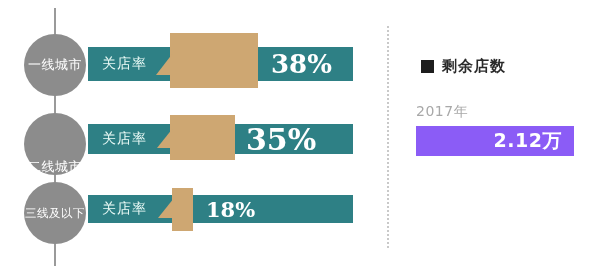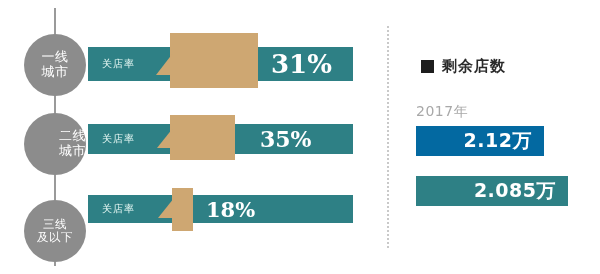--- a/index.html
+++ b/index.html
@@ -35,69 +35,69 @@
   }
 
   .tier-circle {
     position: absolute;
     width: 62px;
     height: 62px;
     border-radius: 50%;
     background: #8c8c8c;
     color: #ffffff;
     display: flex;
-    flex-direction: column;
+    flex-direction: row;
     align-items: center;
     justify-content: center;
     line-height: 1.12;
     font-size: 13px;
     letter-spacing: 0.5px;
     text-align: center;
     z-index: 3;
   }
   .tier-circle .cl { display: block; white-space: nowrap; }
   .tier-circle.small { font-size: 11.5px; }
 
   .circle-1 { left: 24px; top: 34px; }
   .circle-2 { left: 24px; top: 113px; align-items: flex-end; }
-  .circle-3 { left: 24px; top: 200px; justify-content: center; }
+  .circle-3 { left: 24px; top: 182px; justify-content: center; }
 
   
   .rate-bar {
     position: absolute;
     background: #2e8085;
     display: flex;
     align-items: center;
     z-index: 2;
   }
   .rate-bar .rate-label {
     position: absolute;
     left: 14px;
     color: #eafaf6;
-    font-size: 10px;
+    font-size: 14px;
     letter-spacing: 1px;
     white-space: nowrap;
     z-index: 4;
   }
   .rate-bar .rate-value {
     position: absolute;
     color: #ffffff;
     font-weight: bold;
     font-family: "DejaVu Serif", "Liberation Serif", serif;
     letter-spacing: 0px;
     z-index: 4;
     white-space: nowrap;
   }
 
   .bar-1 { left: 88px; top: 47px;  width: 265px; height: 34px; }
   .bar-2 { left: 88px; top: 124px; width: 265px; height: 30px; }
   .bar-3 { left: 88px; top: 195px; width: 265px; height: 28px; }
 
   .bar-1 .rate-value { left: 183px; font-size: 26px; }
-  .bar-2 .rate-value { left: 172px; font-size: 22px; }
+  .bar-2 .rate-value { left: 158px; font-size: 30px; }
   .bar-3 .rate-value { left: 118px; font-size: 21px; }
 
   
   .gold-block {
     position: absolute;
     background: #cea772;
     z-index: 3;
   }
   .gold-1 { left: 170px; top: 33px;  width: 88px; height: 55px; }
   .gold-2 { left: 170px; top: 115px; width: 65px; height: 45px; }
@@ -184,35 +184,35 @@
     align-items: center;
     justify-content: flex-end;
     padding-right: 12px;
     box-sizing: border-box;
     color: #ffffff;
     font-weight: bold;
     font-size: 19px;
     letter-spacing: 0.5px;
     white-space: nowrap;
   }
-  .value-bar.gold { background: #0369a1; width: 128px; }
+  .value-bar.gold { background: #8b5cf6; width: 158px; }
   .value-bar.teal { background: #2e8085; width: 152px; }
 </style>
 </head>
 <body>
 
 <div id="infographic">
 
   <div class="left-panel">
 
     <div class="spine"></div>
 
     <div class="rate-bar bar-1">
       <span class="rate-label">关店率</span>
-      <span class="rate-value">31%</span>
+      <span class="rate-value">38%</span>
     </div>
     <div class="notch notch-1"></div>
     <div class="gold-block gold-1"></div>
     <div class="tier-circle circle-1">
       <span class="cl">一线</span>
       <span class="cl">城市</span>
     </div>
 
     <div class="rate-bar bar-2">
       <span class="rate-label">关店率</span>
@@ -244,17 +244,16 @@
       <span class="legend-swatch"></span>
       <span class="legend-text">剩余店数</span>
     </div>
 
     <div class="year-group yg-2017">
       <div class="year-label">2017年</div>
       <div class="value-bar gold">2.12万</div>
     </div>
 
     <div class="year-group yg-2018">
-      <div class="value-bar teal">2.085万</div>
     </div>
   </div>
 
 </div>
 
 </body></html>

